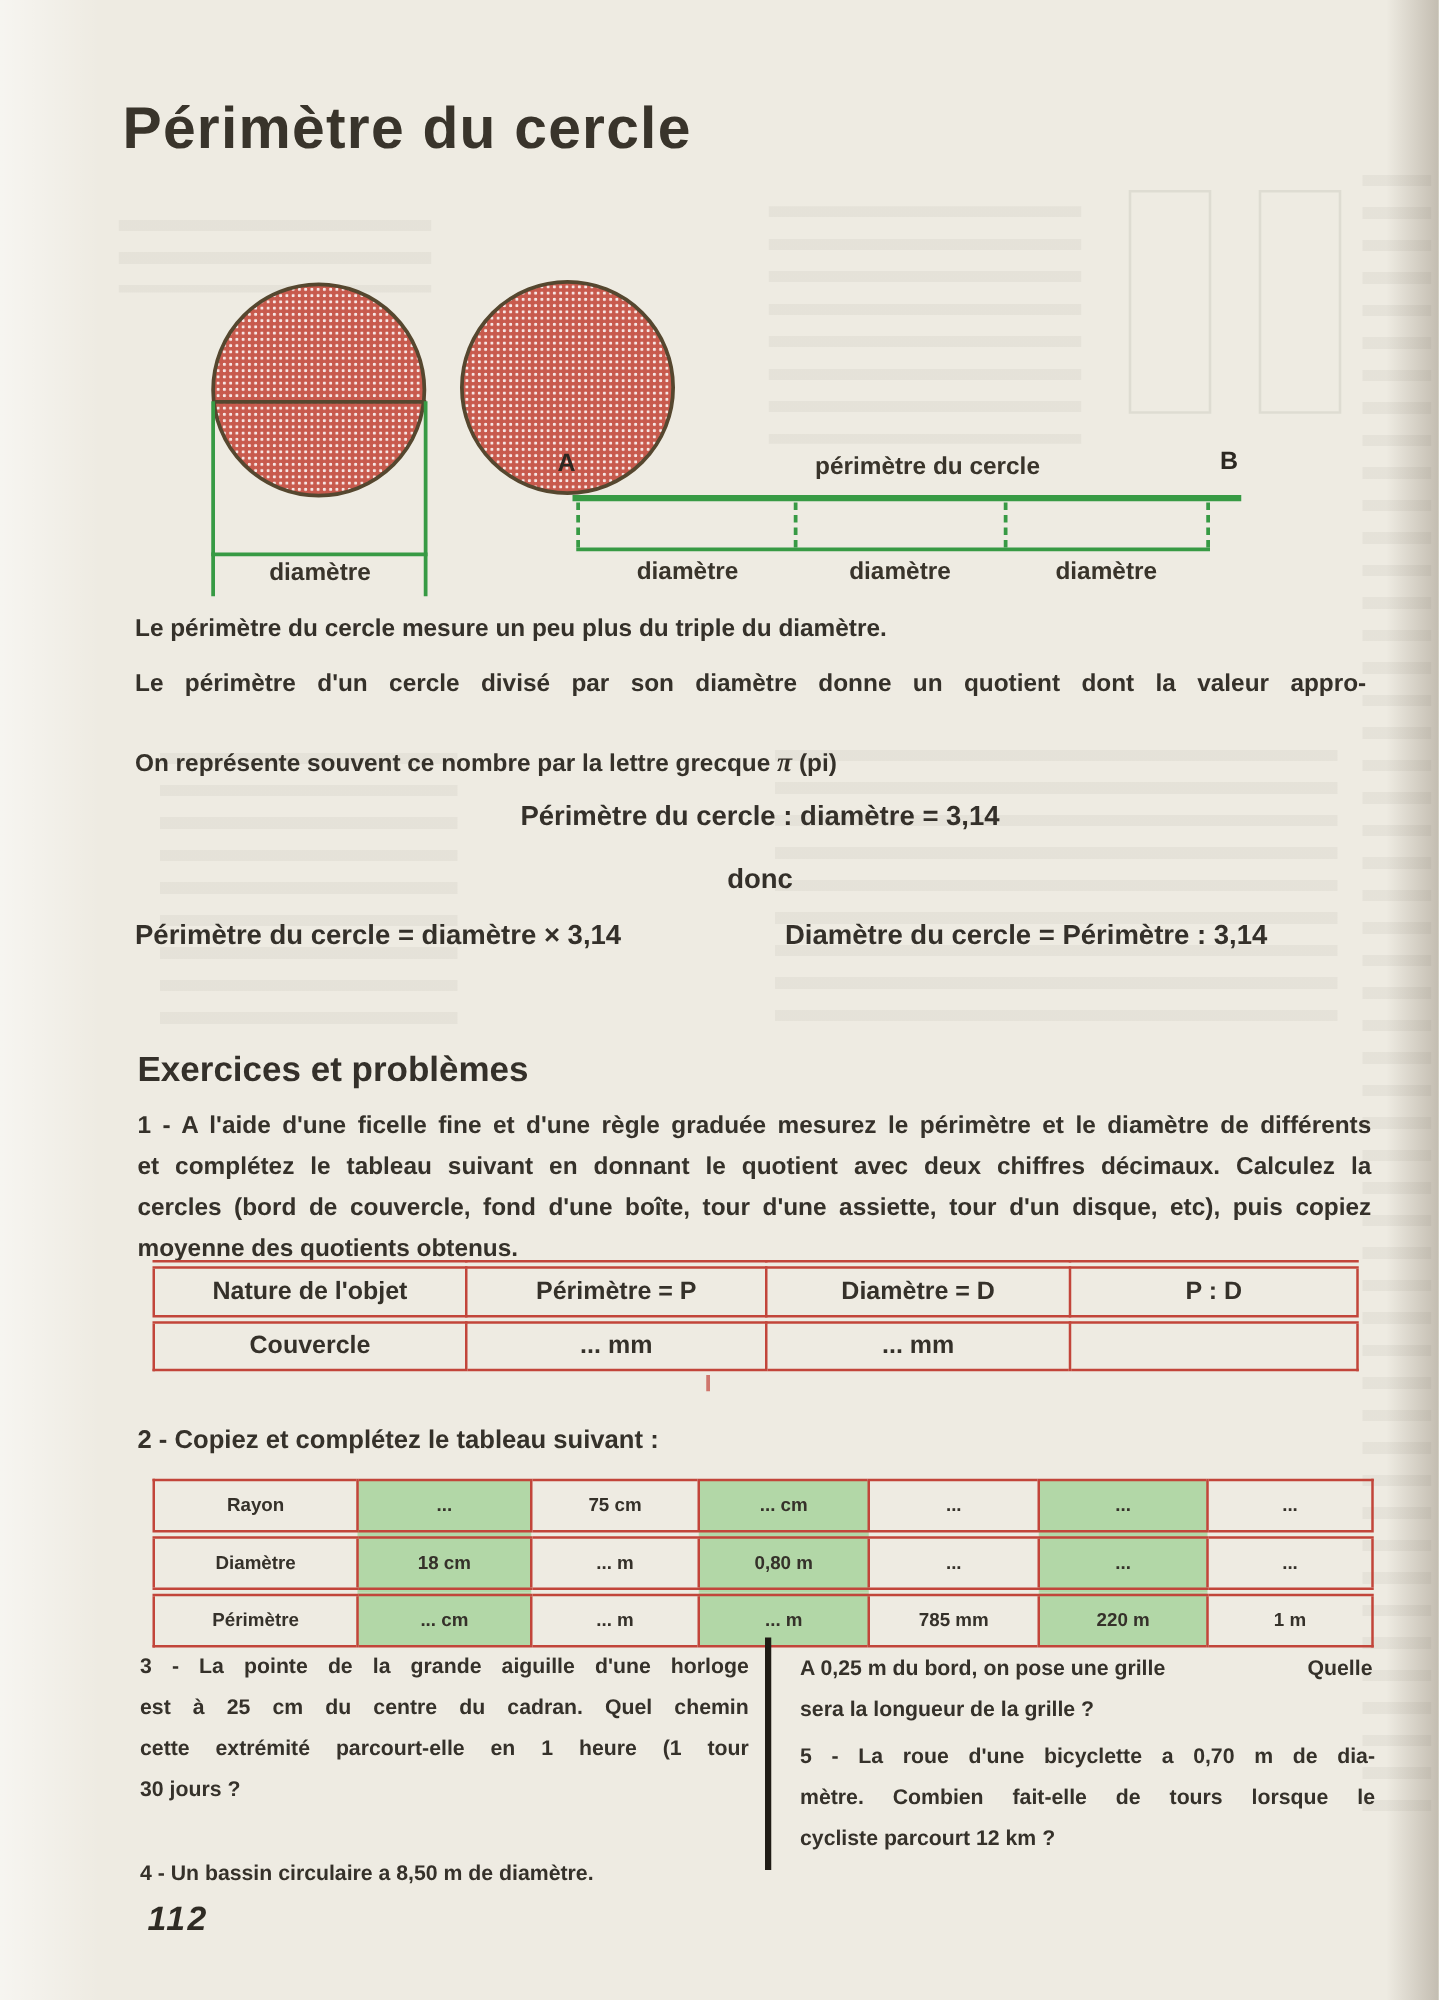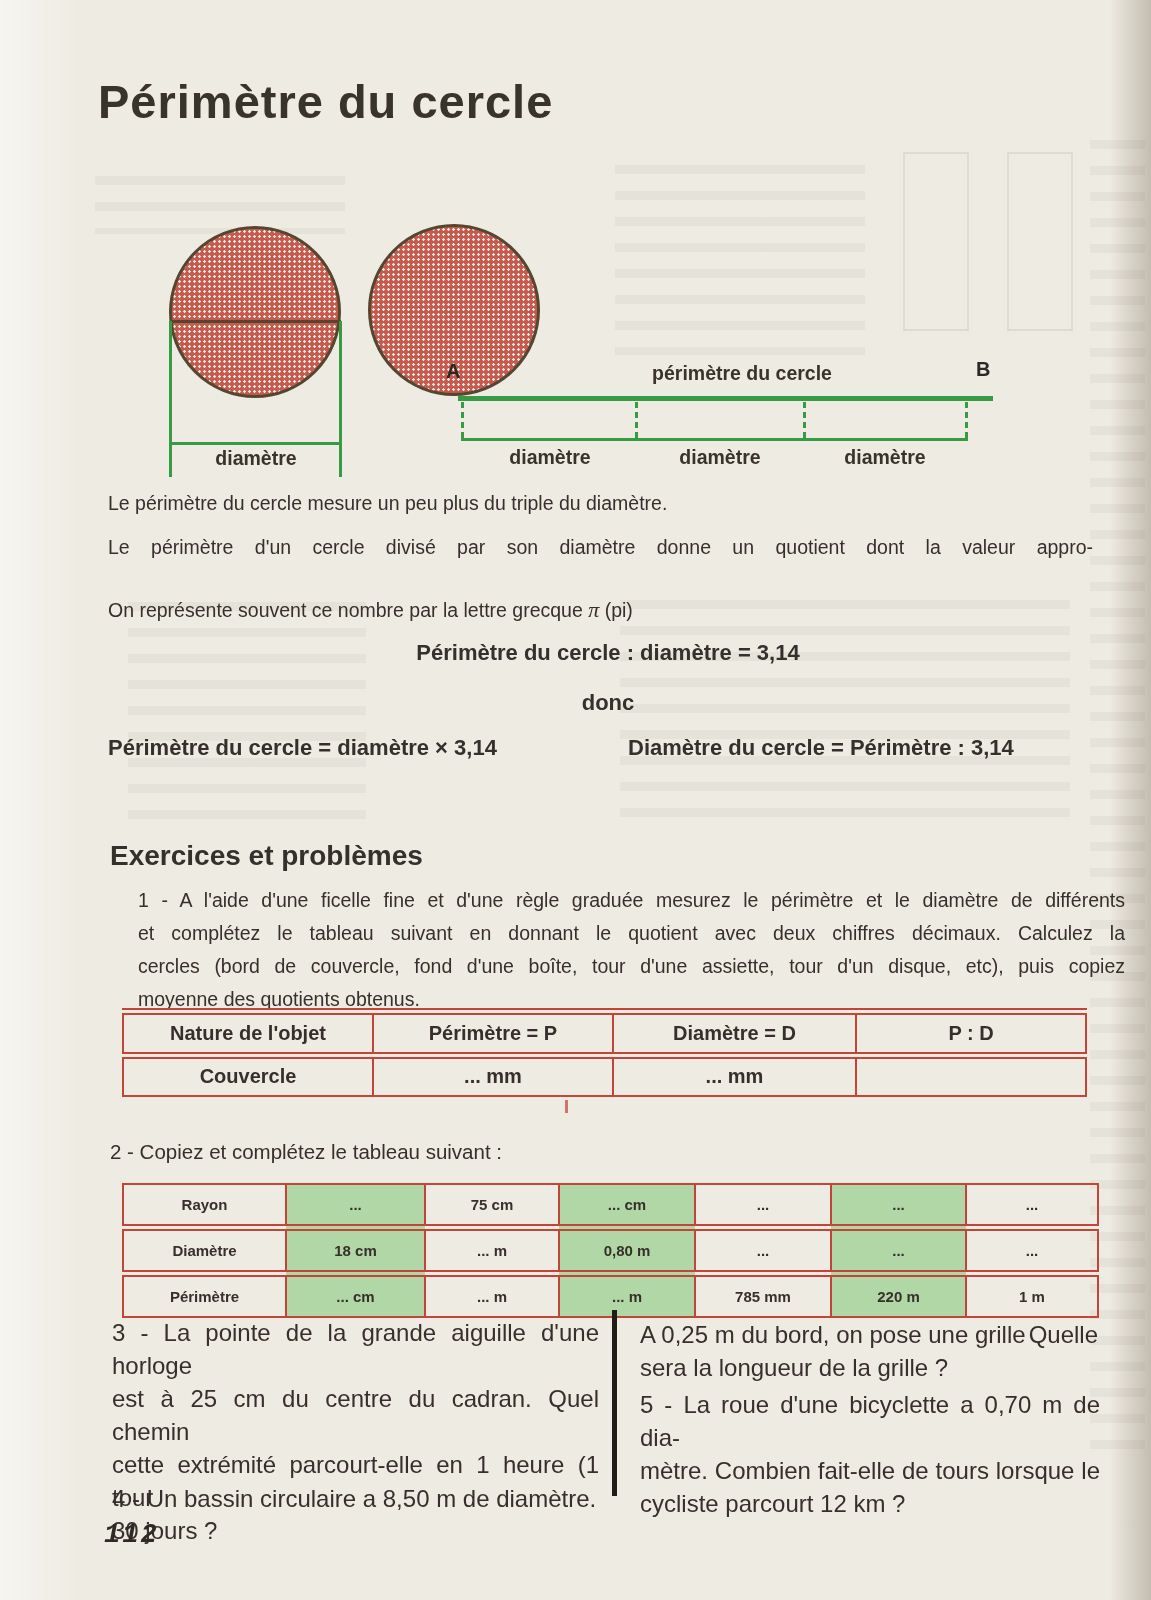--- a/index.html
+++ b/index.html
@@ -42,21 +42,21 @@
     background-color:var(--circle-fill);
     background-image:radial-gradient(rgba(255,255,255,.85) 1px,rgba(255,255,255,0) 1.5px);
     background-size:5px 5px;
     border:3px solid var(--circle-edge);
   }
   .gline{background:var(--fig-green);}
   .gdash{border-left:3px dashed var(--fig-green);}
   .figlabel{font-size:19.5px;font-weight:700;color:#39342b;text-align:center;}
   .ptlabel{font-size:20px;font-weight:700;color:#2c2822;}
   
-  .btxt{font-size:19.5px;font-weight:400;line-height:32px;color:var(--ink);}
+  .btxt{font-size:19.5px;font-weight:700;line-height:32px;color:var(--ink);}
   .jl{text-align:justify;text-align-last:justify;}
   .formula{font-size:22px;font-weight:700;color:#34302a;}
   .centerwrap{left:108px;width:1000px;text-align:center;}
   .heading{font-size:28px;font-weight:700;color:#34302a;}
   .pi{font-family:"Liberation Serif",serif;font-style:italic;font-size:22px;}
   
   table{border-collapse:collapse;table-layout:fixed;}
   #t1{
     position:absolute;left:122px;top:1008px;width:963px;
     border:2px solid var(--table-red);border-top:7px double var(--table-red);
@@ -73,21 +73,21 @@
     border:2px solid var(--table-red);
   }
   #t2 td{
     border-left:2px solid var(--table-red);height:37px;
     font-weight:700;font-size:15px;color:var(--ink);text-align:center;
   }
   #t2 td:first-child{border-left:none;}
   #t2 tr+tr td{border-top:7px double var(--table-red);}
   #t2 td.green{background:var(--cell-green);}
   
-  .excol{font-size:24px;font-weight:400;line-height:33px;color:var(--ink);}
+  .excol{font-size:17px;font-weight:700;line-height:33px;color:var(--ink);}
   .divider{background:#201c16;}
   .pagenum{font-size:27px;font-weight:700;font-style:italic;color:#2f2b24;letter-spacing:2px;}
   .spread{display:flex;justify-content:space-between;}
   .redtick{background:var(--table-red);}
 </style>
 </head>
 <body>
 
 <div class="page">
 
@@ -140,21 +140,21 @@
     <span class="pi">π</span>
     <span>(pi)</span>
   </div>
 
   <div class="abs centerwrap formula" style="top:640px;">Périmètre du cercle : diamètre = 3,14</div>
   <div class="abs centerwrap formula" style="top:690px;">donc</div>
   <div class="abs formula" style="left:108px;top:735px;">Périmètre du cercle = diamètre × 3,14</div>
   <div class="abs formula" style="left:628px;top:735px;">Diamètre du cercle = Périmètre : 3,14</div>
 
   <div class="abs heading" style="left:110px;top:840px;">Exercices et problèmes</div>
-  <div class="abs btxt" style="left:110px;top:884px;width:987px;line-height:33px;margin-left:28px;">
+  <div class="abs btxt" style="left:110px;top:884px;width:987px;line-height:33px;">
       <div class="jl">1 - A l'aide d'une ficelle fine et d'une règle graduée mesurez le périmètre et le diamètre de différents</div>
       <div class="jl">et complétez le tableau suivant en donnant le quotient avec deux chiffres décimaux. Calculez la</div>
       <div class="jl">cercles (bord de couvercle, fond d'une boîte, tour d'une assiette, tour d'un disque, etc), puis copiez</div>
       <div>moyenne des quotients obtenus.</div>
     </div>
 
   <table id="t1">
     <colgroup>
         <col style="width:250px">
         <col style="width:240px">
@@ -236,14 +236,14 @@
     <span>A 0,25 m du bord, on pose une grille</span>
     <span>Quelle</span>
   </div>
   <div class="abs excol" style="left:640px;top:1351px;">sera la longueur de la grille ?</div>
   <div class="abs excol" style="left:640px;top:1388px;width:460px;">
       <div class="jl">5 - La roue d'une bicyclette a 0,70 m de dia-</div>
       <div class="jl">mètre. Combien fait-elle de tours lorsque le</div>
       <div>cycliste parcourt 12 km ?</div>
     </div>
 
-  <div class="abs pagenum" style="left:104px;top:1520px;font-family:Liberation Mono, monospace;">112</div>
+  <div class="abs pagenum" style="left:118px;top:1520px;">112</div>
 </div>
 
 </body></html>

